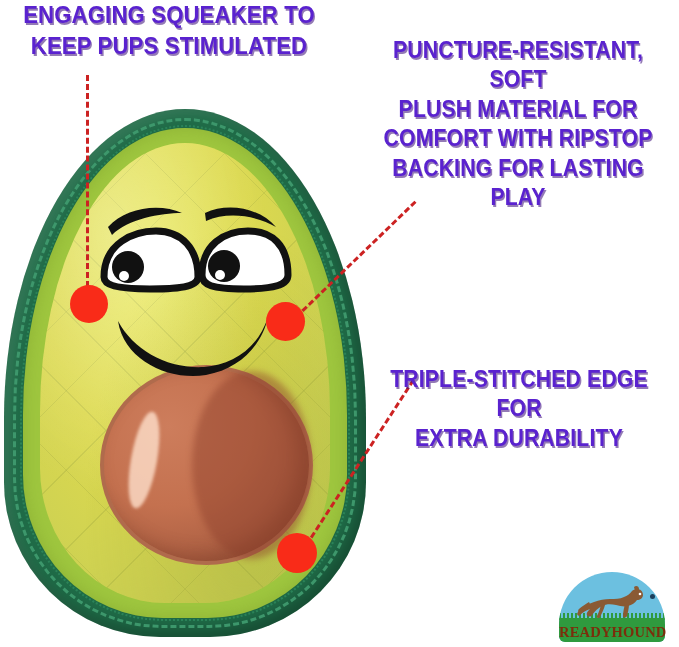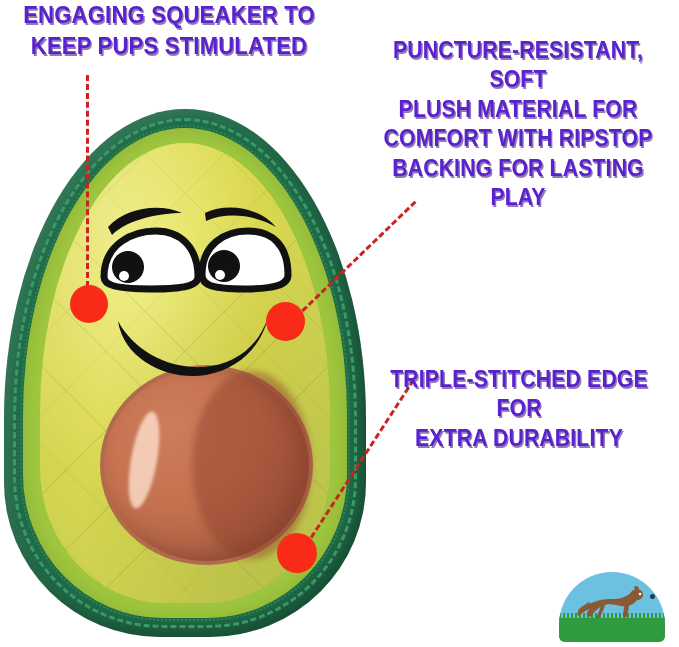--- a/index.html
+++ b/index.html
@@ -298,15 +298,16 @@
                C14,33 11,33 10,31 C9,29 11,27 13,25 C10,26 6,28 3,31
                C1,33 -1,30 1,28 C5,23 11,20 17,18 C22,16 28,15 33,15
                C38,15 43,15 47,13 C50,12 53,10 55,7 C56,6 58,5 60,5 Z" fill="#8a5a34"></path>
       <path d="M52,20 C52,24 51,28 50,32 C49,34 46,34 46,32 C46,28 47,24 48,20 Z" fill="#8a5a34"></path>
       <path d="M28,21 C27,25 25,29 23,33 C22,35 19,34 20,32 C22,28 23,24 24,21 Z" fill="#8a5a34"></path>
       <path d="M13,20 C10,22 7,25 4,28 C2,30 0,27 2,25 C5,22 9,20 12,18 Z" fill="#8a5a34"></path>
       <path d="M57,3 C59,1 62,2 62,5 C62,7 60,8 58,7 Z" fill="#8a5a34"></path>
       <circle cx="63" cy="10" r="1.3" fill="#ffffff"></circle>
     </svg>
     <div id="badge-dot"></div>
+    <div id="badge-name">READYHOUND</div>
   </div>
 
 </div>
 
 </body></html>

